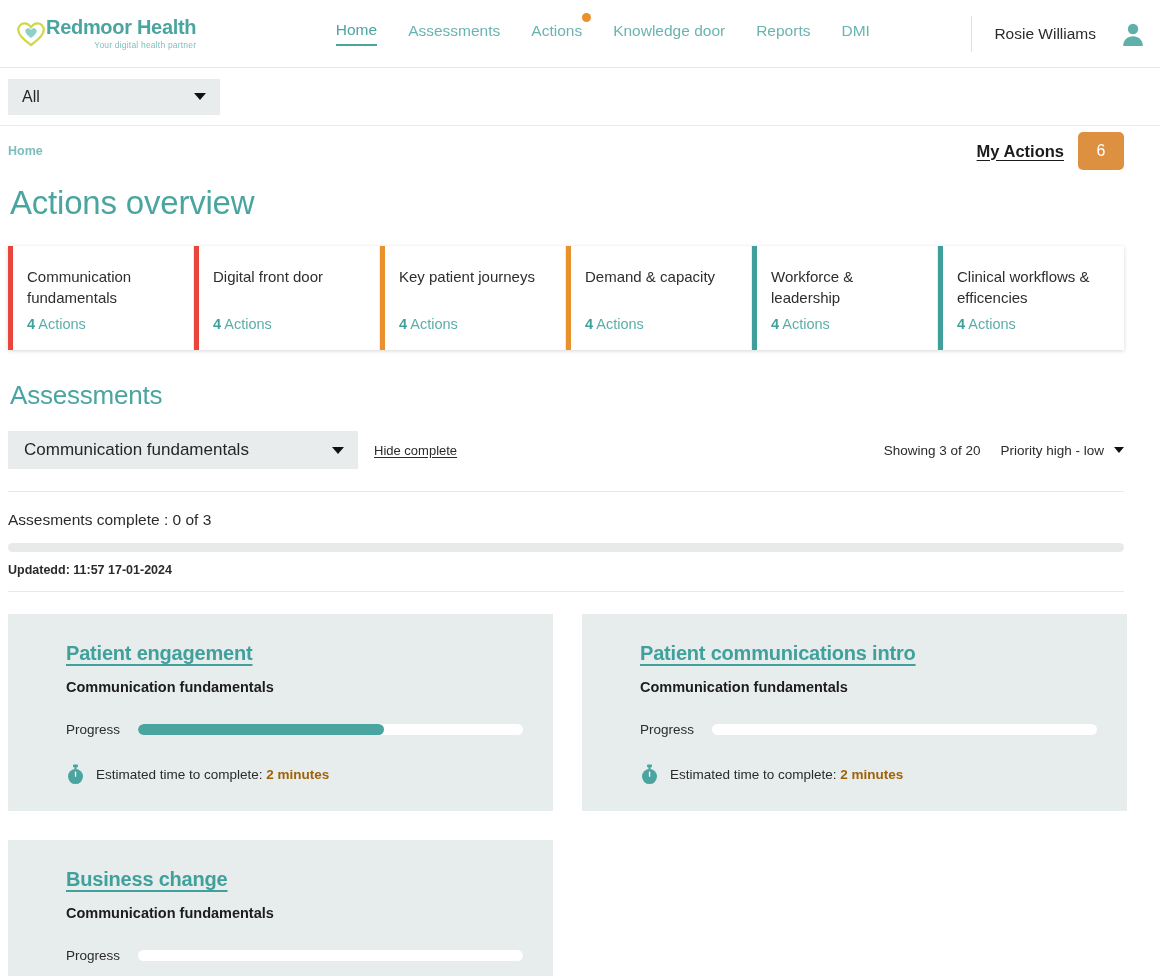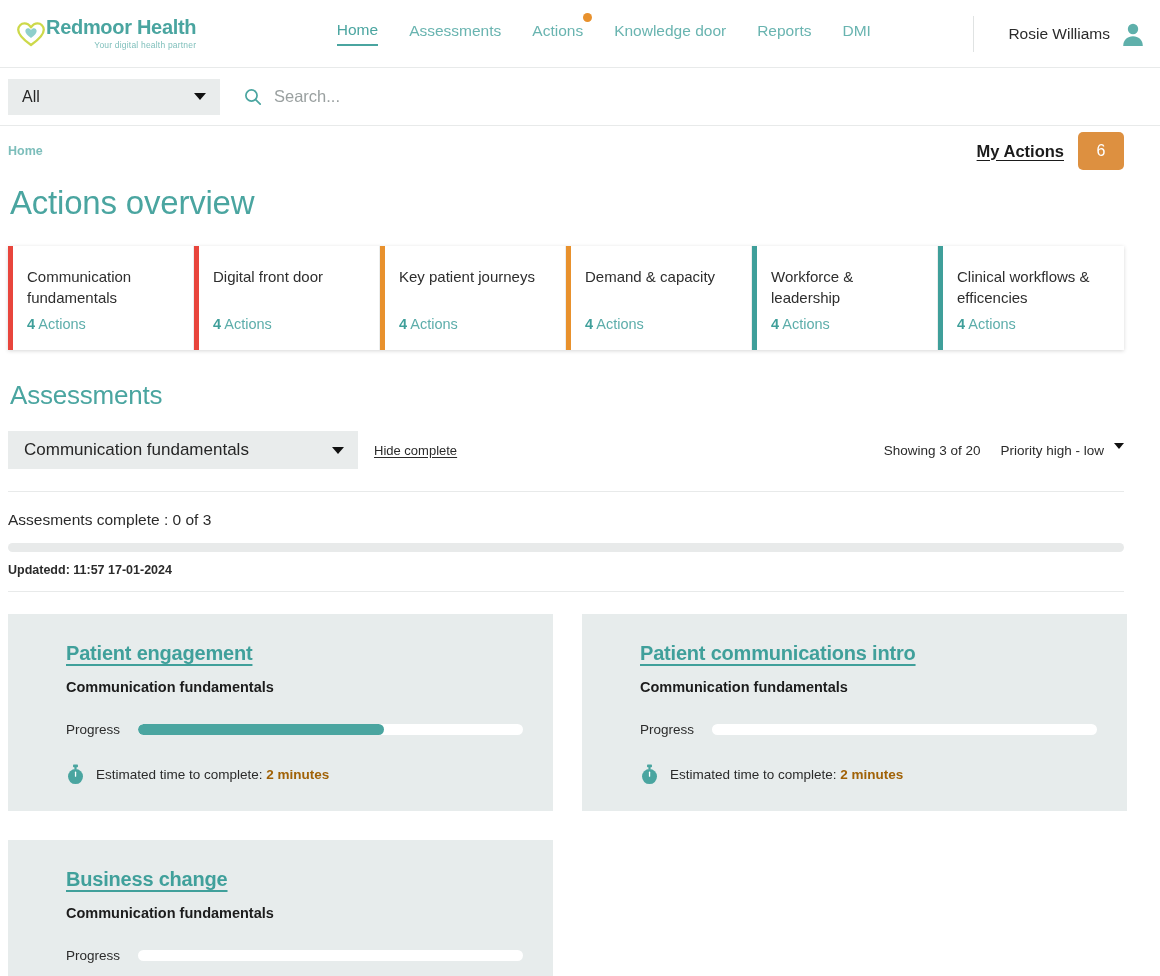--- a/index.html
+++ b/index.html
@@ -67,22 +67,22 @@
     right: -9px;
     width: 9px;
     height: 9px;
     border-radius: 50%;
     background: #e8912d;
   }
 
   .user-zone {
     display: flex;
     align-items: center;
-    gap: 10px;
-    padding-left: 34px;
+    gap: 24px;
+    padding-left: 22px;
     margin-left: 8px;
     border-left: 1px solid #e0e3e3;
     height: 36px;
   }
   .user-name { font-size: 15.5px; color: #2b2b2b; white-space: nowrap; }
   .avatar-icon { width: 26px; height: 26px; }
 
   
   .searchrow {
     height: 58px;
@@ -228,21 +228,21 @@
     text-decoration: underline;
     text-underline-offset: 2px;
     cursor: pointer;
   }
   .filter-right {
     margin-left: auto;
     display: flex; align-items: center; gap: 20px;
   }
   .showing { font-size: 13.5px; color: #2b2b2b; }
   .sort-select {
-    display: flex; gap: 10px;
+    display: flex; align-items: center; gap: 10px;
     font-size: 13.5px; color: #2b2b2b; cursor: pointer;
   }
   .caret-sm {
     width: 0; height: 0;
     border-left: 5px solid transparent;
     border-right: 5px solid transparent;
     border-top: 6px solid #111;
   }
 
   .sep { height: 1px; background: #e8eaea; margin-top: 22px; }
@@ -361,27 +361,20 @@
       <circle cx="13" cy="8" r="5.2" fill="#5fb0ab"></circle>
       <path d="M3.2 25 C3.2 18.6 7.6 15.2 13 15.2 C18.4 15.2 22.8 18.6 22.8 25 Z" fill="#5fb0ab"></path>
     </svg>
   </div>
 </div>
 
 <div class="searchrow">
   <div class="scope-select">
     <span class="scope-label">All</span>
     <span class="caret-down"></span>
-  </div>
-  <div class="search-box">
-    <svg class="search-icon" viewBox="0 0 20 20">
-      <circle cx="8.3" cy="8.3" r="6.2" fill="none" stroke="#4aa5a0" stroke-width="1.9"></circle>
-      <line x1="12.9" y1="12.9" x2="18" y2="18" stroke="#4aa5a0" stroke-width="1.9" stroke-linecap="round"></line>
-    </svg>
-    <input class="search-input" type="text" placeholder="Search..." style="">
   </div>
 </div>
 
 <div class="page">
 
   <div class="crumbrow">
     <div class="crumb">Home</div>
     <div class="myactions-wrap">
       <span class="myactions-link">My Actions</span>
       <span class="myactions-badge">6</span>

